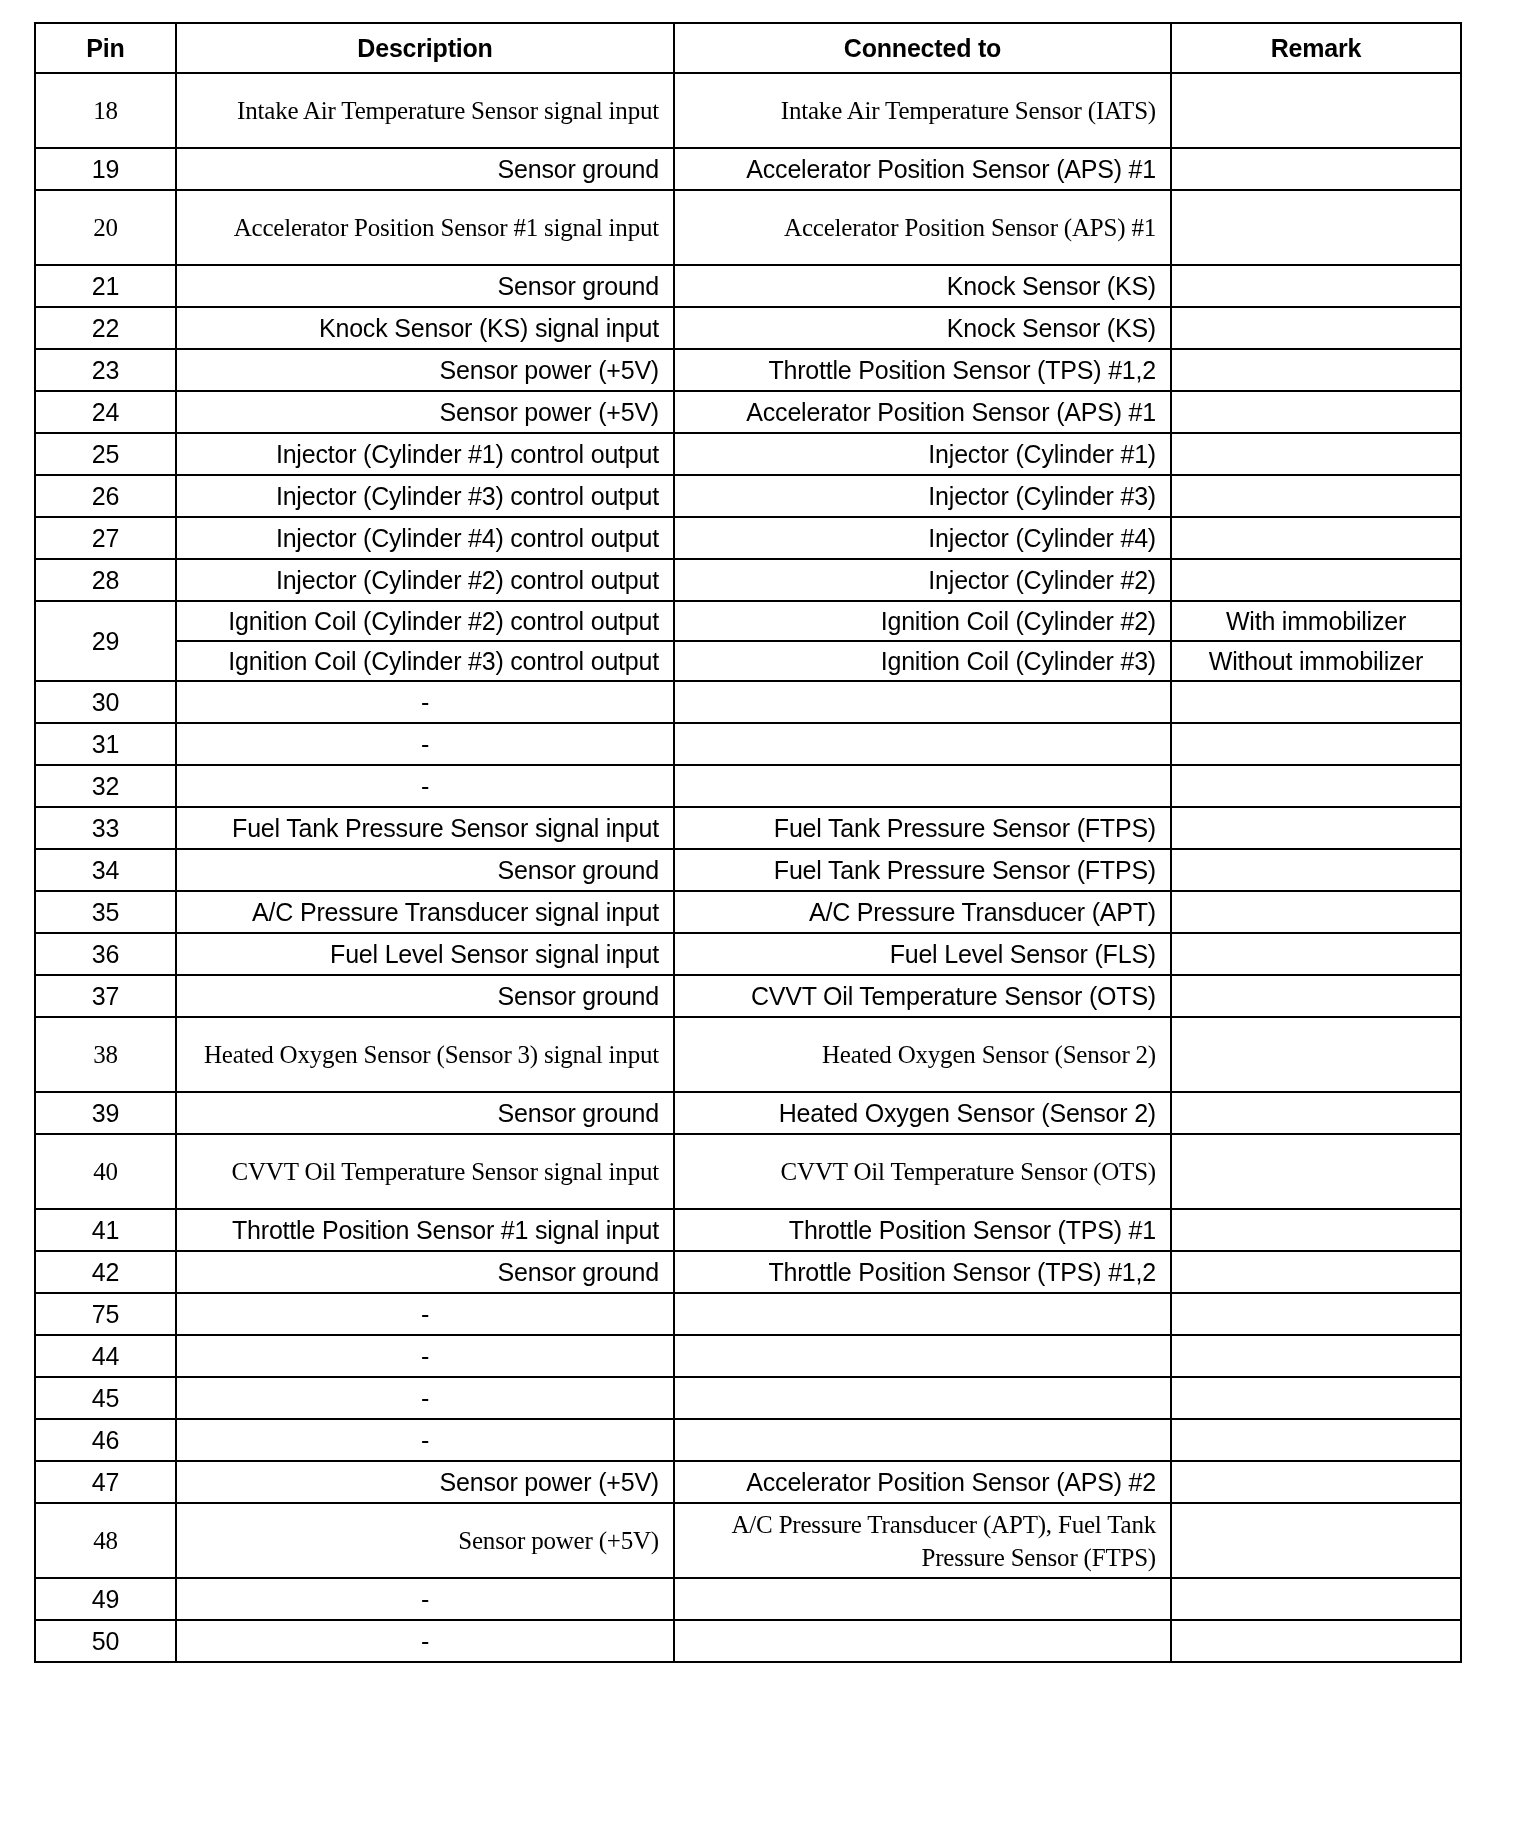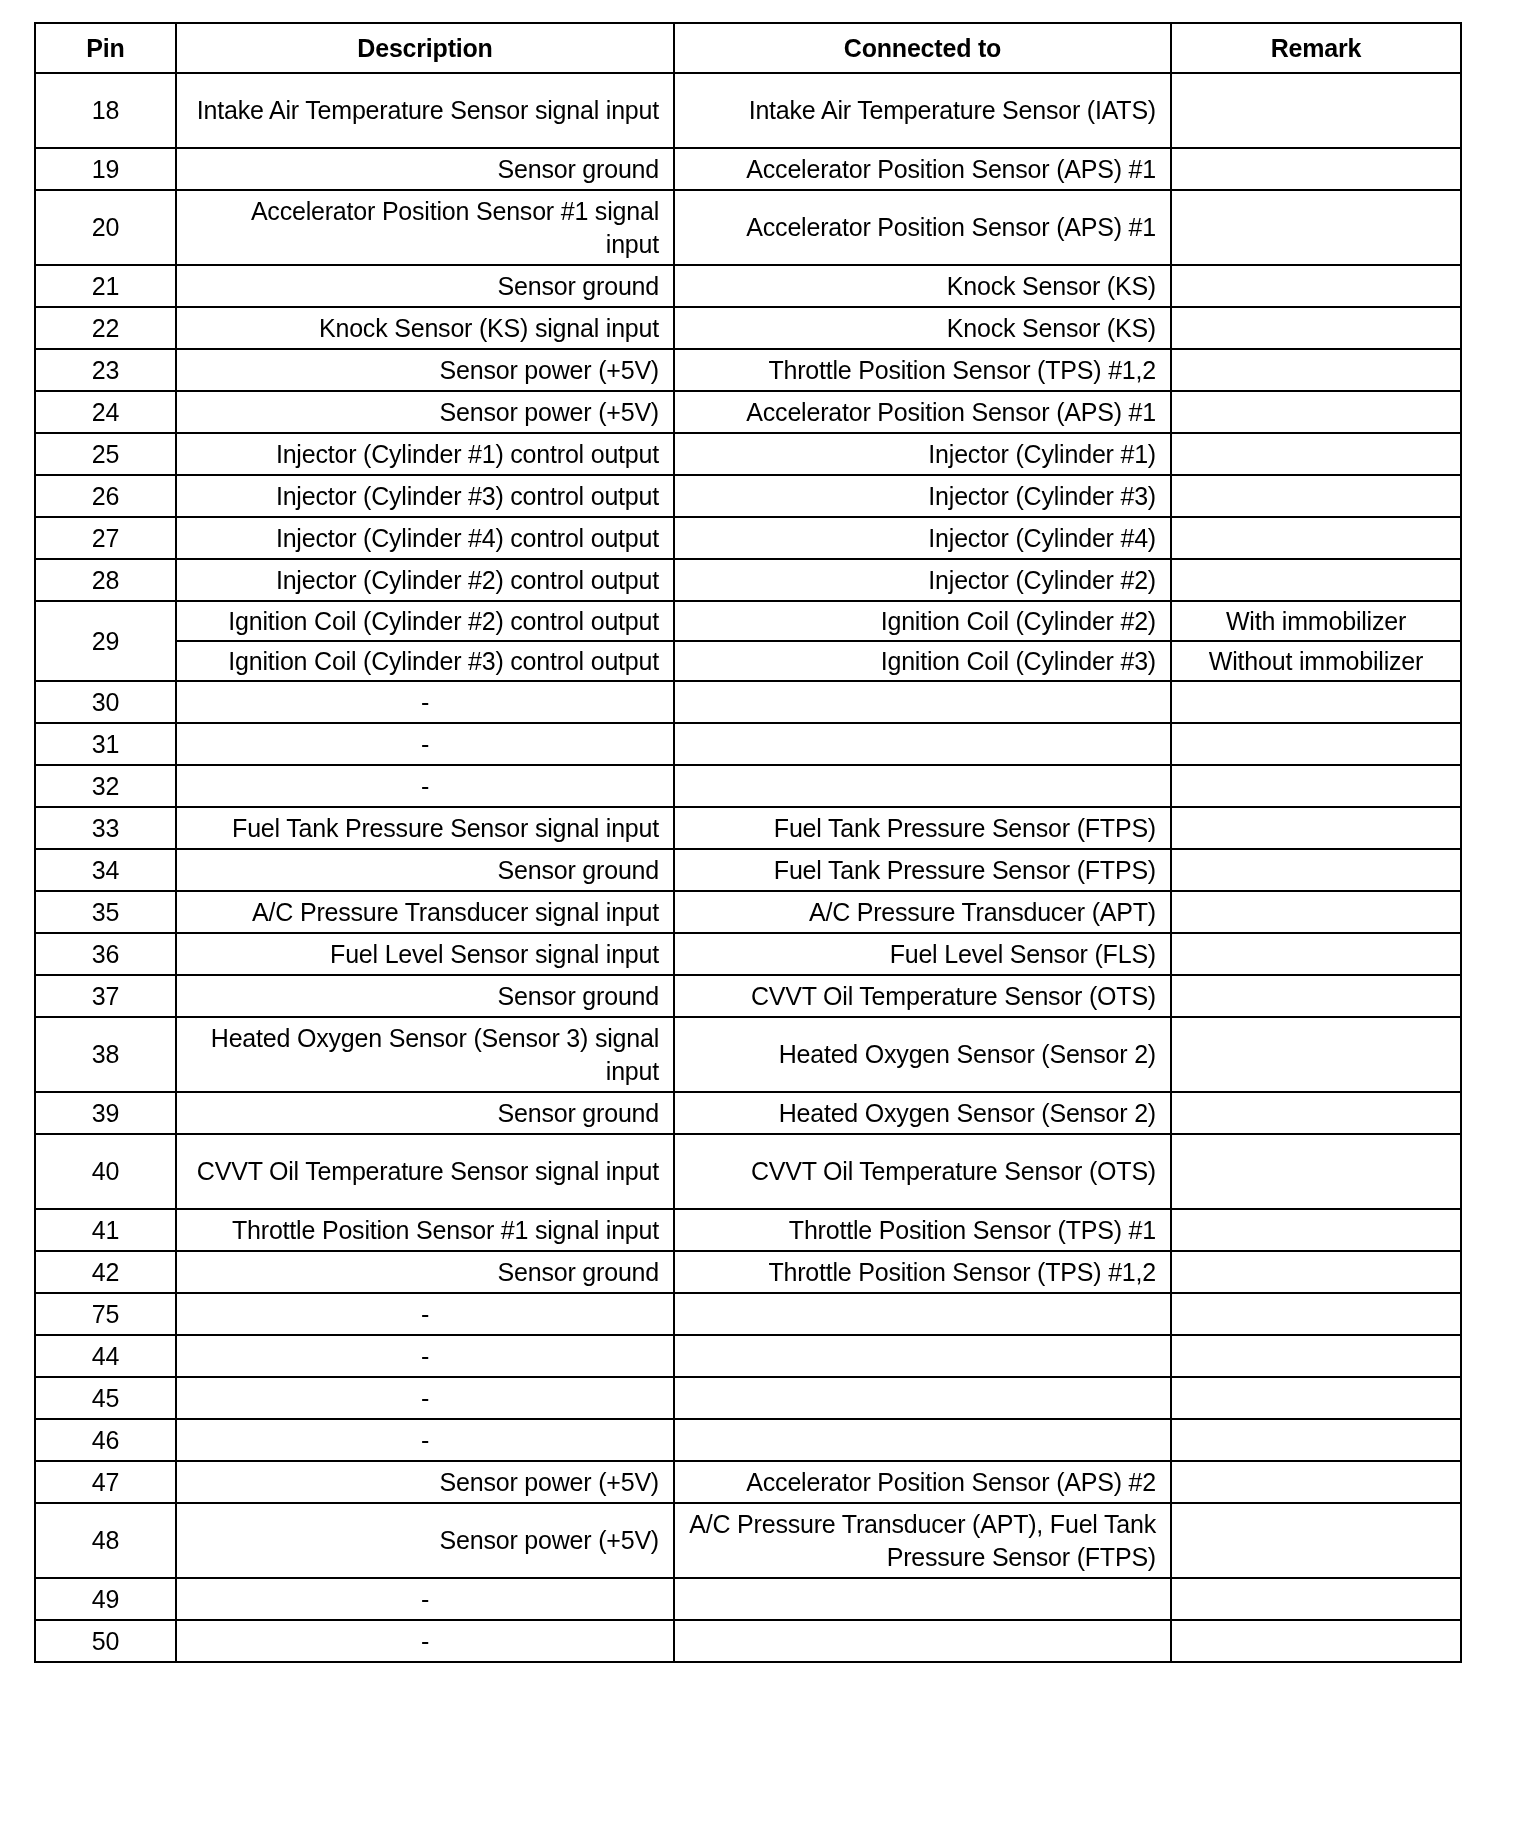--- a/index.html
+++ b/index.html
@@ -13,21 +13,21 @@
   table.pins th { font-weight:bold; height:48px; text-align:center; font-size:25px; }
   col.c-pin { width:141px; }
   col.c-desc { width:498px; }
   col.c-conn { width:497px; }
   col.c-rem { width:290px; }
   td.pin { text-align:center; font-size:25px; }
   td.desc, td.conn { text-align:right; }
   td.rem { text-align:center; }
   td.dash { text-align:center; }
   tr.r1 td { height:40px; }
-  tr.r2 td { height:73px; }
+  tr.r2 td { height:73px;font-family:Liberation Serif, serif; }
   tr.half td { height:38px; }
 </style>
 </head>
 <body>
 
 <table class="pins">
   <colgroup>
     <col class="c-pin">
       <col class="c-desc">
       <col class="c-conn">

